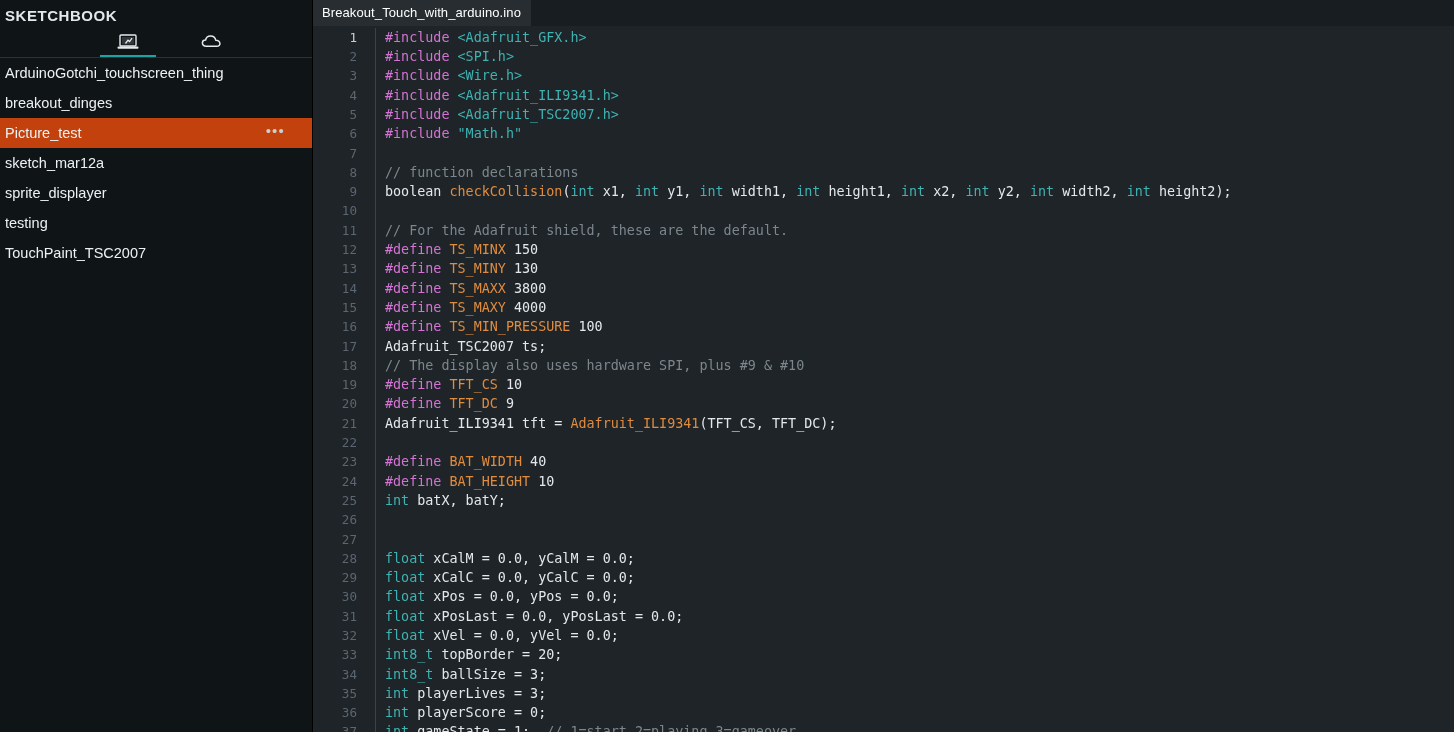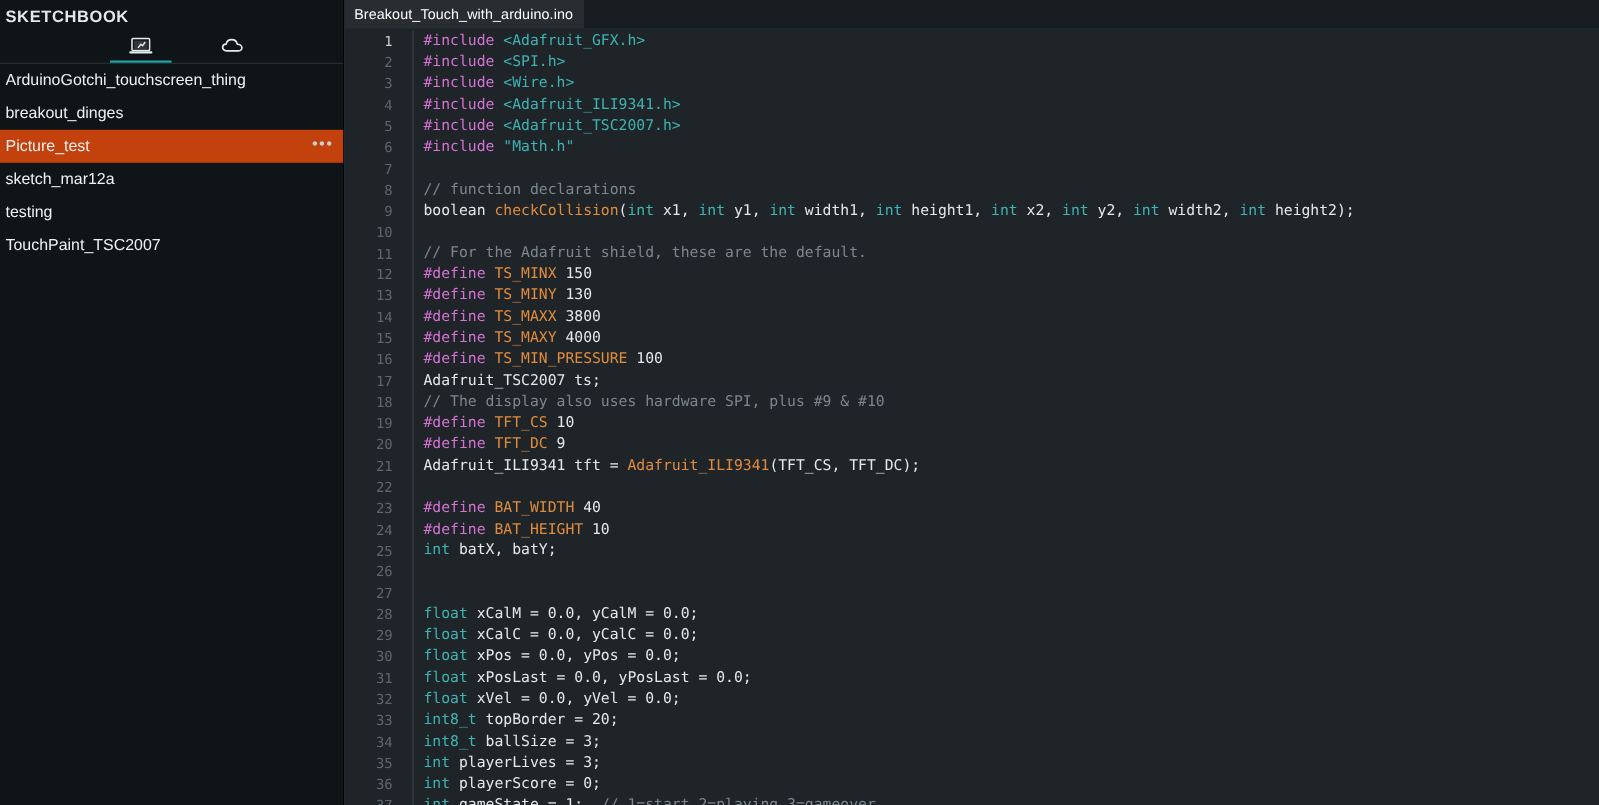--- a/index.html
+++ b/index.html
@@ -38,21 +38,21 @@
     position:absolute; left:0; right:0; bottom:0; height:2px; background:transparent;
   }
   .side-tab.active .underline { background:#1ca3a3; }
   .side-tab svg { display:block; }
   #tabs-rule {
     height:1px; background:#2b3338; width:313px;
   }
   #sketch-list { flex:1 1 auto; overflow:hidden; padding-top:0px; }
   .sketch-item {
     height:30px; display:flex; align-items:center;
-    padding:0 10px 0 5px; cursor:pointer;
+    padding:0 28px 0 5px; cursor:pointer;
     font-size:14.5px; color:#eef1f2; position:relative;
   }
   .sketch-item .name { flex:1 1 auto; white-space:nowrap; overflow:hidden; }
   .sketch-item.hovered { background:#c2410c; }
   .sketch-item .dots {
     color:#c9ced1; font-size:15px; letter-spacing:1.2px;
     line-height:9px; padding-bottom:5px; display:none;
   }
   .sketch-item.hovered .dots { display:block; }
   #sidebar-divider {
@@ -137,20 +137,23 @@
         </div>
         <div class="sketch-item">
           <span class="name">breakout_dinges</span>
         </div>
         <div class="sketch-item hovered">
           <span class="name">Picture_test</span>
           <span class="dots">•••</span>
         </div>
         <div class="sketch-item">
           <span class="name">sketch_mar12a</span>
+        </div>
+        <div class="sketch-item">
+          <span class="name">sprite_displayer</span>
         </div>
         <div class="sketch-item">
           <span class="name">testing</span>
         </div>
         <div class="sketch-item">
           <span class="name">TouchPaint_TSC2007</span>
         </div>
       </div>
     <div id="sidebar-divider"></div>
   </div>

